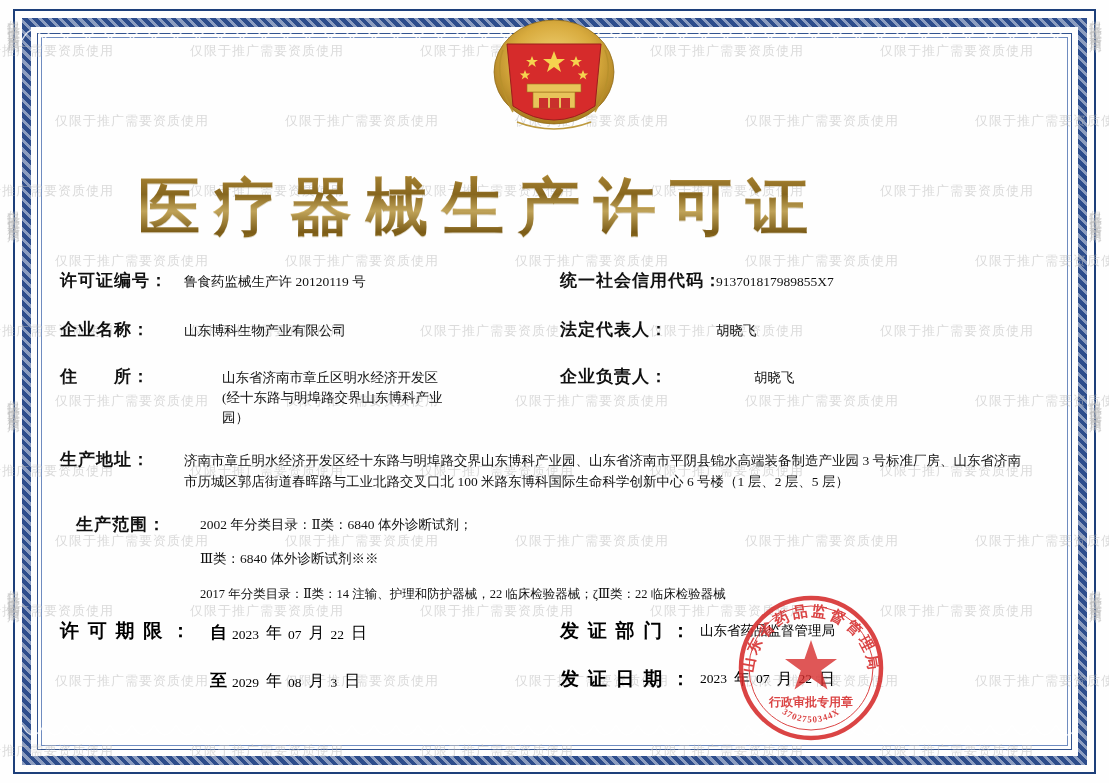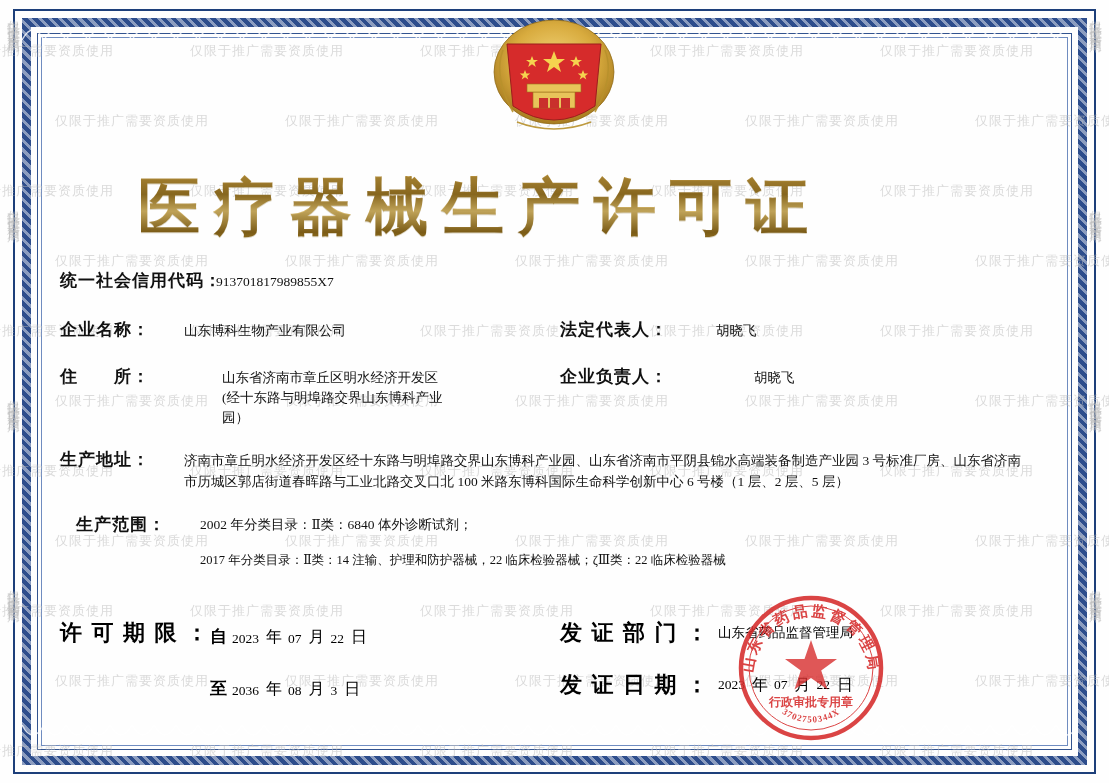--- a/index.html
+++ b/index.html
@@ -193,21 +193,21 @@
     z-index: 8;
   }
   .drow {
     display: flex;
     align-items: flex-end;
     margin-bottom: 22px;
   }
   .dcol-left { width: 500px; display: flex; align-items: flex-end; }
   .dcol-right { width: 490px; display: flex; align-items: center; }
   .dlabel {
-    font-size: 22px;
+    font-size: 19px;
     font-weight: bold;
     letter-spacing: 2px;
     white-space: nowrap;
   }
   .dlabel-valid { width: 150px; }
   .dprefix {
     font-size: 17px;
     font-weight: bold;
     letter-spacing: 1px;
     margin-right: 2px;
@@ -296,20 +296,24 @@
       <path d="M118 40 Q 128 66 108 102"></path>
       <path d="M30 112 Q 67 126 104 112"></path>
     </g>
   </svg>
 
   <div id="doc-title">医疗器械生产许可证</div>
 
   <div id="fields">
 
     <div class="row">
+      <div class="col col-left">
+        <div class="lbl lbl-w1">许可证编号：</div>
+        <div class="val">鲁食药监械生产许 20120119 号</div>
+      </div>
       <div class="col col-right">
         <div class="lbl lbl-w2">统一社会信用代码：</div>
         <div class="val">913701817989855X7</div>
       </div>
     </div>
 
     <div class="row" style="margin-top:24px;">
       <div class="col col-left">
         <div class="lbl lbl-w1">企业名称：</div>
         <div class="val">山东博科生物产业有限公司</div>
@@ -336,20 +340,21 @@
         <div class="lbl lbl-w1">生产地址：</div>
         <div class="val" style="max-width:840px;">济南市章丘明水经济开发区经十东路与明埠路交界山东博科产业园、山东省济南市平阴县锦水高端装备制造产业园 3 号标准厂房、山东省济南市历城区郭店街道春晖路与工业北路交叉口北 100 米路东博科国际生命科学创新中心 6 号楼（1 层、2 层、5 层）</div>
       </div>
     </div>
 
     <div class="row" id="scope-row" style="margin-top:20px;margin-left:16px;">
       <div class="col" style="width:990px;">
         <div class="lbl lbl-w1">生产范围：</div>
         <div id="scope-lines">
           <div class="scope-line">2002 年分类目录：Ⅱ类：6840 体外诊断试剂；</div>
+          <div class="scope-line">Ⅲ类：6840 体外诊断试剂※※</div>
           <div class="scope-line" id="scope-2017">2017 年分类目录：Ⅱ类：14 注输、护理和防护器械，22 临床检验器械；ζⅢ类：22 临床检验器械</div>
         </div>
       </div>
     </div>
 
   </div>
 
   <div id="bottom-block">
 
     <div class="drow">
@@ -366,21 +371,21 @@
       <div class="dcol-right">
         <div class="dlabel">发 证 部 门 ：</div>
         <div class="ivalue">山东省药品监督管理局</div>
       </div>
     </div>
 
     <div class="drow">
       <div class="dcol-left">
         <div class="dlabel dlabel-valid"></div>
         <div class="dprefix">至</div>
-        <div class="dnum">2036</div>
+        <div class="dnum">2029</div>
         <div class="dunit">年</div>
         <div class="dnum">08</div>
         <div class="dunit">月</div>
         <div class="dnum">3</div>
         <div class="dunit">日</div>
       </div>
       <div class="dcol-right">
         <div class="dlabel">发 证 日 期 ：</div>
         <div class="dnum" style="padding-left:8px;">2023</div>
         <div class="dunit">年</div>

